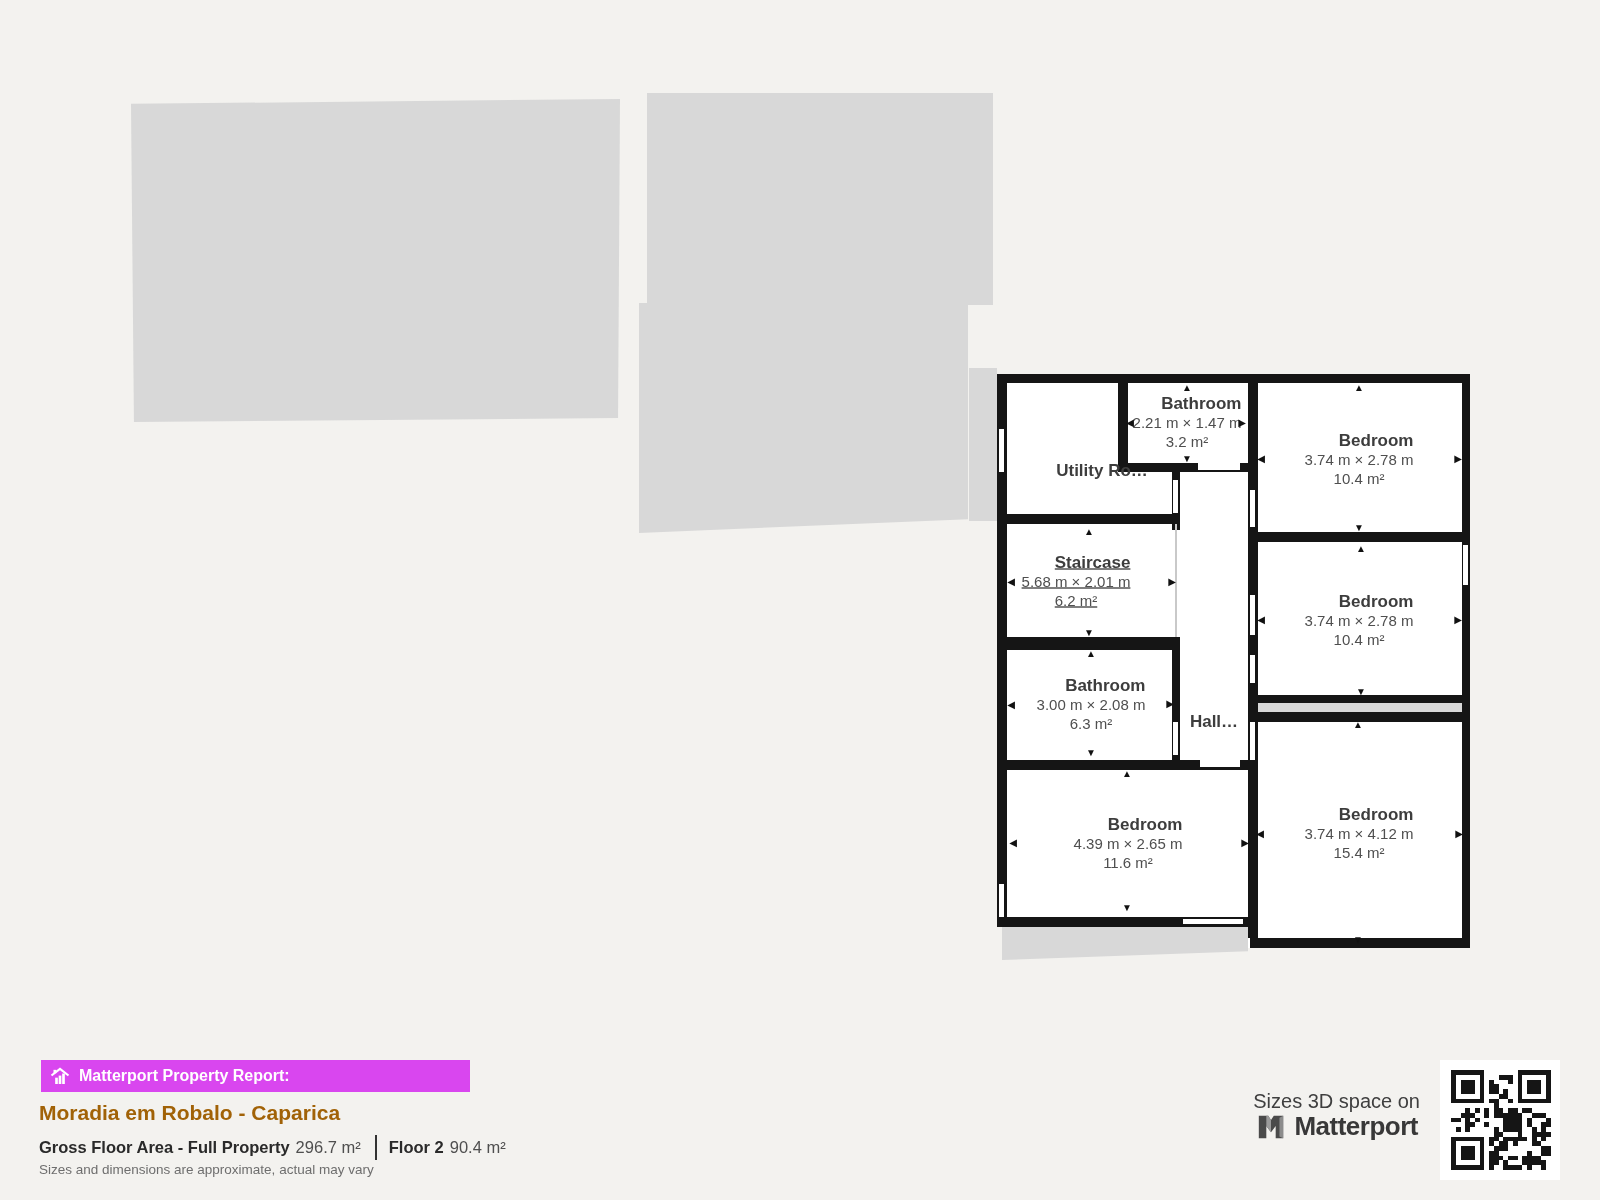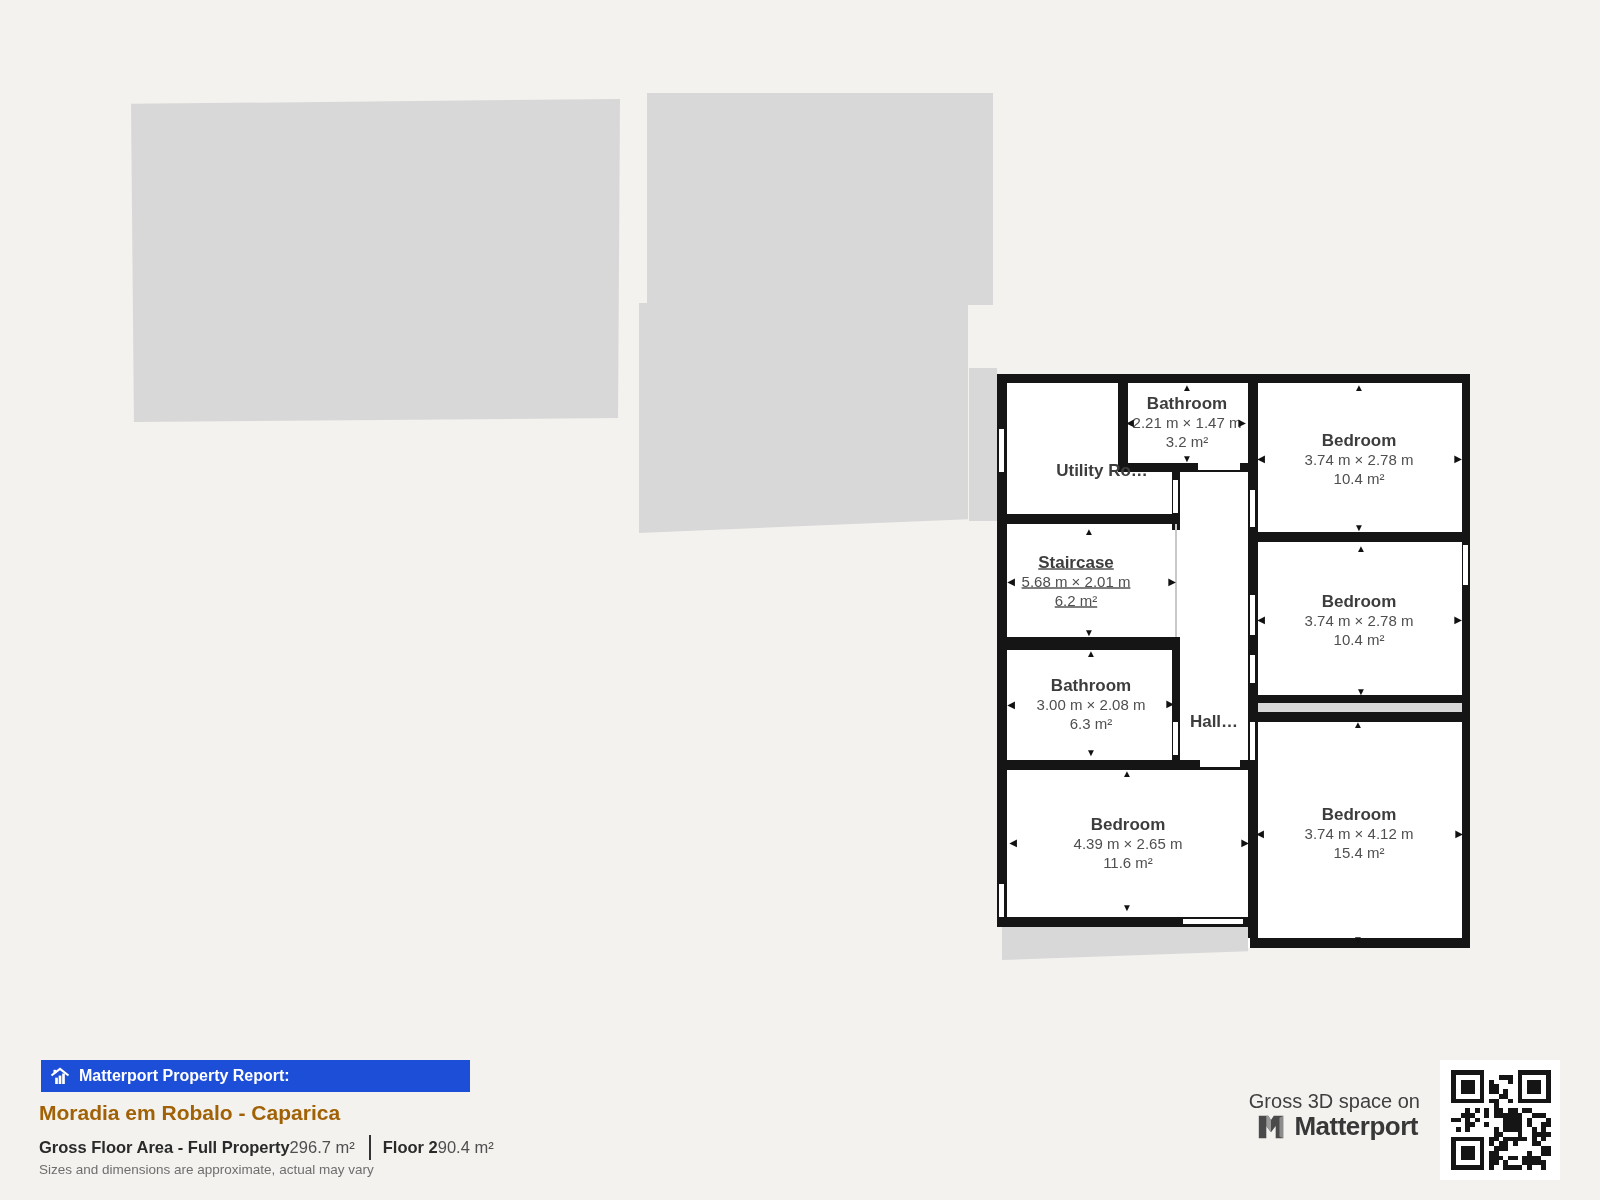--- a/index.html
+++ b/index.html
@@ -5,33 +5,33 @@
   html,body{margin:0;padding:0;}
   body{width:1600px;height:1200px;position:relative;overflow:hidden;
        font-family:"Liberation Sans", sans-serif;background:#f3f2ef;}
   .abs{position:absolute;}
   .gray{position:absolute;background:#d8d8d8;}
   .white{position:absolute;background:#ffffff;}
   .wall{position:absolute;background:#151515;}
   .slit{position:absolute;background:#ffffff;}
   .stairline{position:absolute;background:#c9c9c9;}
   .room-label{position:absolute;transform:translate(-50%,-50%);text-align:center;white-space:nowrap;}
-  .room-name{font-size:17px;font-weight:bold;line-height:19px;color:#3d3d3d;}
+  .room-name{font-size:17px;font-weight:bold;line-height:19px;color:#3d3d3d;text-align:right;}
   .room-dims,.room-area{font-size:15px;line-height:19px;color:#4f4f4f;}
   .plain-label{position:absolute;transform:translate(-50%,-50%);font-size:17px;font-weight:bold;color:#3d3d3d;white-space:nowrap;}
   .arrow{position:absolute;transform:translate(-50%,-50%);font-size:10px;line-height:1;color:#111;}
   
-  .badge-bar{position:absolute;left:41px;top:1060px;width:429px;height:32px;background:#1d4ed8;
+  .badge-bar{position:absolute;left:41px;top:1060px;width:429px;height:32px;background:#d946ef;
              display:flex;align-items:center;}
   .badge-icon{margin-left:9px;width:20px;height:20px;flex:0 0 auto;}
   .badge-text{color:#ffffff;font-size:16px;font-weight:bold;margin-left:9px;}
   .report-title{position:absolute;left:39px;top:1101px;font-size:21px;font-weight:bold;color:#a16207;}
   .gfa-line{position:absolute;left:39px;top:1135px;font-size:16.5px;color:#2a2a2a;display:flex;align-items:center;}
   .gfa-line .lbl{font-weight:bold;}
-  .gfa-line .val{font-weight:normal;color:#4f4f4f;margin-left:0;}
+  .gfa-line .val{font-weight:normal;color:#4f4f4f;margin-left:6px;}
   .gfa-divider{display:inline-block;width:2px;height:25px;background:#333;margin:0 12px 0 14px;}
   .disclaimer{position:absolute;left:39px;top:1162px;font-size:13.5px;color:#6e6e6e;}
   .visit-line{position:absolute;right:180px;top:1090px;font-size:20px;color:#3f3f3f;}
   .brand-row{position:absolute;right:182px;top:1111px;display:flex;align-items:center;}
   .brand-word{font-size:26px;font-weight:bold;color:#383838;letter-spacing:-0.5px;margin-left:8px;}
   .qr-box{position:absolute;left:1440px;top:1060px;width:120px;height:120px;background:#ffffff;}
 </style>
 </head>
 <body>
 
@@ -167,21 +167,21 @@
 <div class="gfa-line">
   <span class="lbl">Gross Floor Area - Full Property</span>
   <span class="val">296.7 m²</span>
   <span class="gfa-divider"></span>
   <span class="lbl">Floor 2</span>
   <span class="val">90.4 m²</span>
 </div>
 
 <div class="disclaimer">Sizes and dimensions are approximate, actual may vary</div>
 
-<div class="visit-line">Gross 3D space on</div>
+<div class="visit-line">Sizes 3D space on</div>
 <div class="brand-row">
   <svg width="30" height="30" viewBox="0 0 32 32">
     <polygon points="3,4 13,4 16,8.5 19,4 29,4 29,28 21,28 21,15 16,21.5 11,15 11,28 3,28" fill="#4a4a4a"></polygon>
     <polygon points="13,4 16,8.5 16,21.5 11,15 11,4" fill="#9b9b9b"></polygon>
     <polygon points="29,4 29,28 25,26 25,6" fill="#8c8c8c"></polygon>
   </svg>
   <span class="brand-word">Matterport</span>
 </div>
 
 <div class="qr-box">

